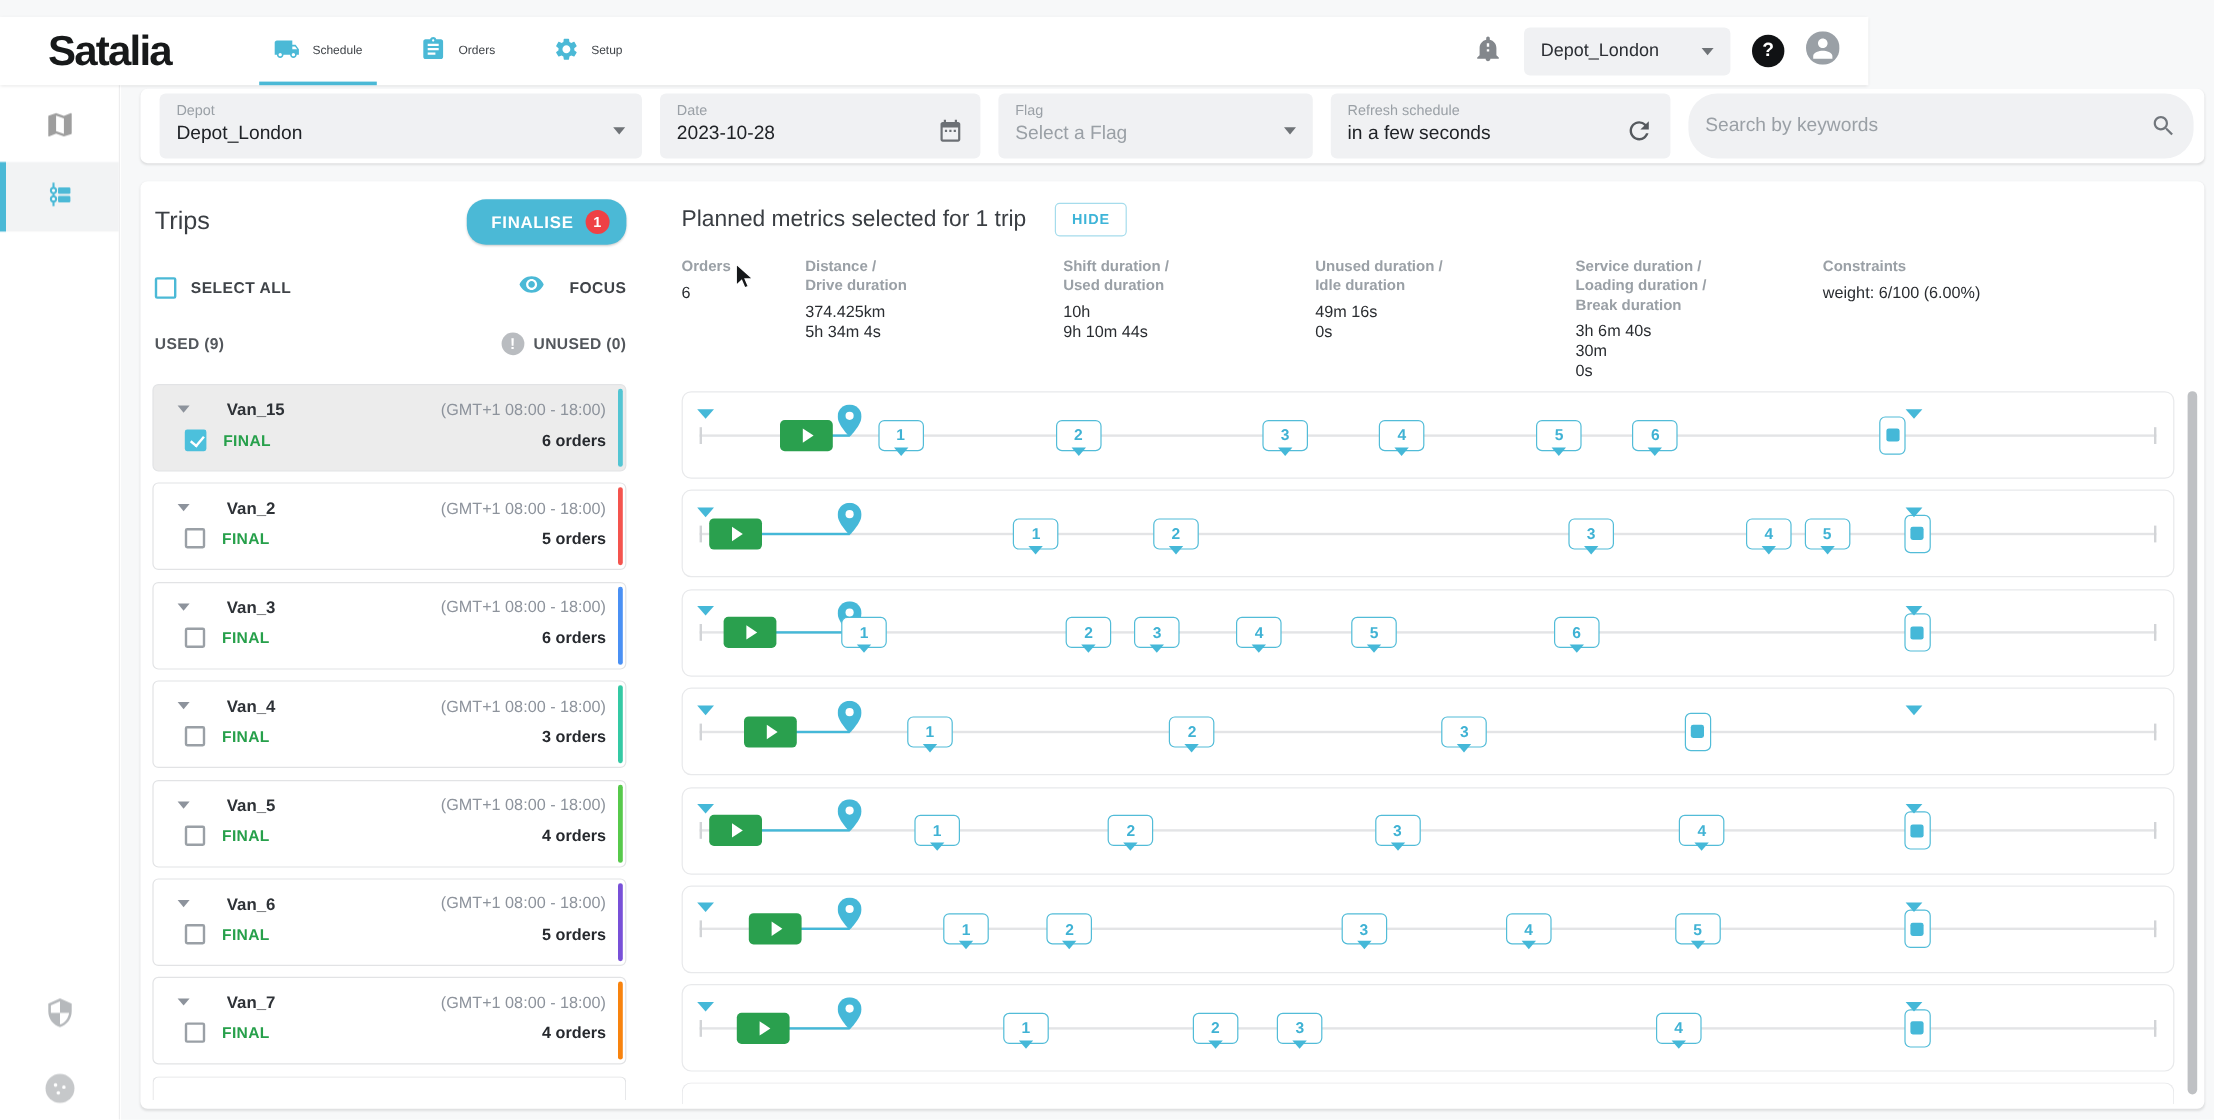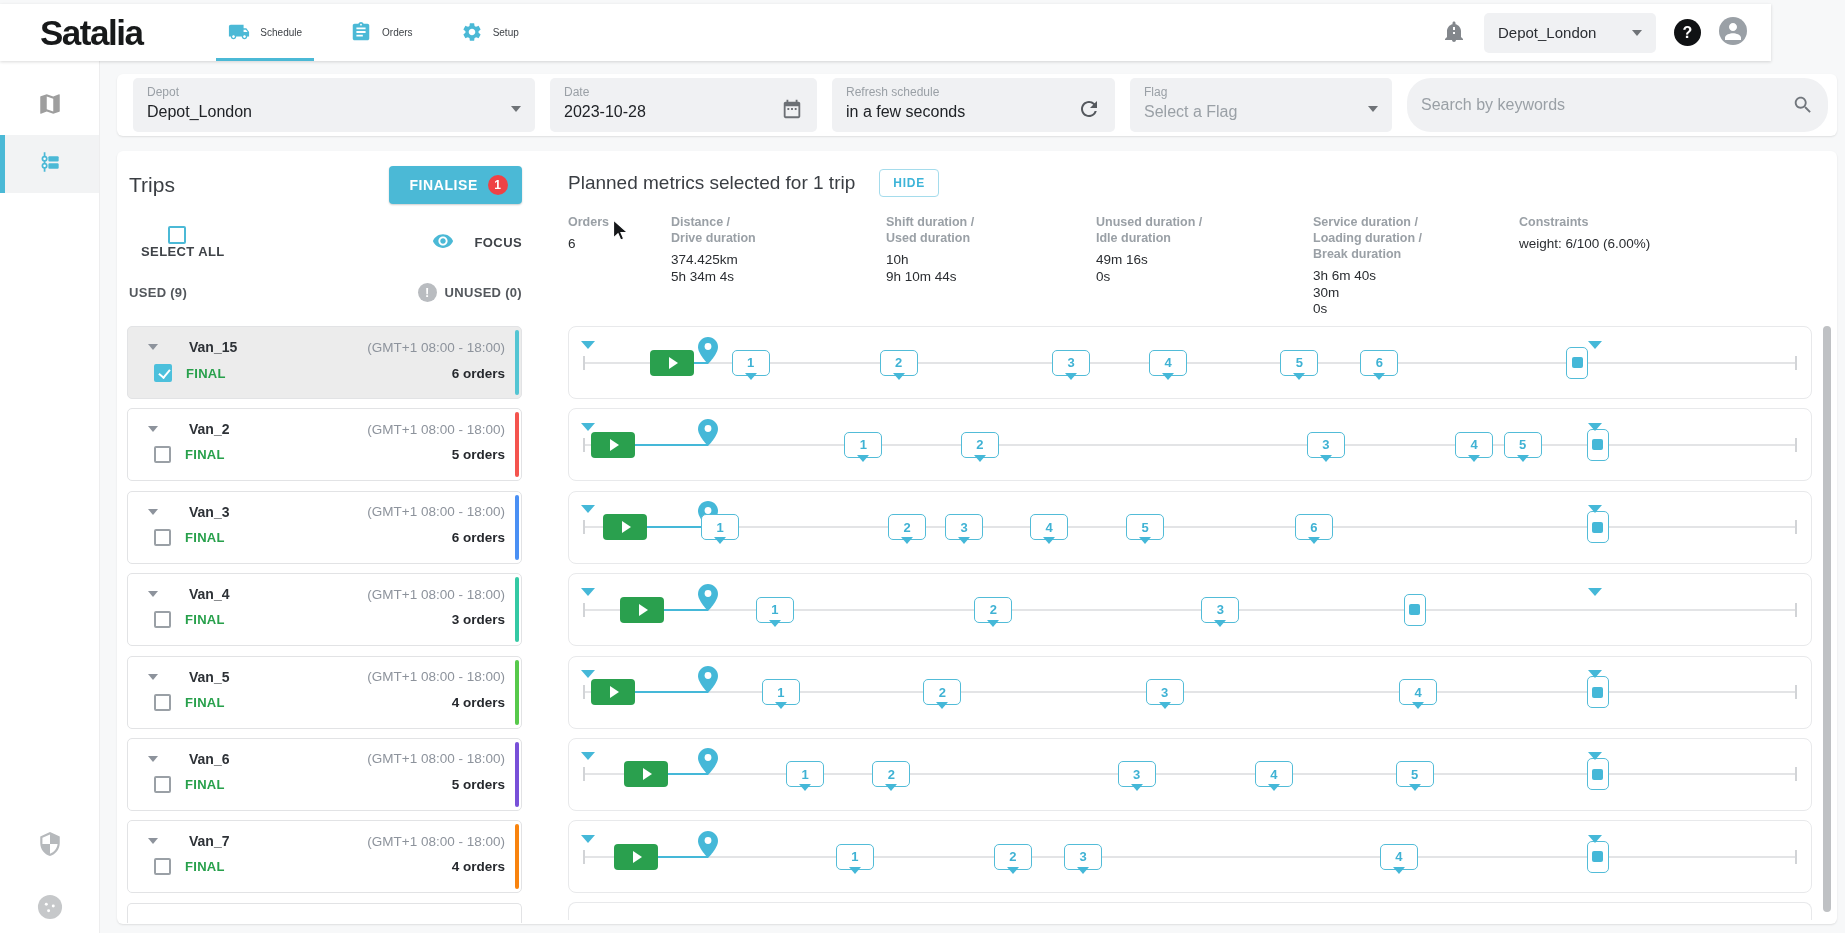--- a/index.html
+++ b/index.html
@@ -1,20 +1,20 @@
 <!DOCTYPE html>
 <html><head>
 <meta charset="utf-8">
 <style>
   * { margin:0; padding:0; box-sizing:border-box; }
   html,body { width:1845px; height:933px; overflow:hidden; background:#f7f8f9;
     font-family:"Liberation Sans", sans-serif; color:#26292e; }
 
   
-  .topbar { position:fixed; top:4px; left:0; width:1771px; height:57px; background:#fff;
+  .topbar { position:fixed; top:14px; left:0; width:1557px; height:57px; background:#fff;
     box-shadow:0 1px 3px rgba(0,0,0,.15); display:flex; align-items:center; z-index:20; }
   .logo { margin-left:40px; font-size:35px; font-weight:700; letter-spacing:-1.5px; color:#17191a; }
   .nav { display:flex; height:100%; margin-left:62px; }
   .nav-item { position:relative; display:flex; align-items:center; gap:10px; padding:0 24px;
     font-size:10px; color:#3f4348; cursor:pointer; }
   .nav-item.active::after { content:''; position:absolute; left:12px; right:12px; bottom:0;
     height:3px; background:#4bb9d6; }
   .nav-item svg { width:22px; height:22px; fill:#4bb9d6; }
   .topbar-right { margin-left:auto; display:flex; align-items:center; gap:18px; margin-right:24px; }
   .bell svg { width:24px; height:24px; fill:#83878c; }
@@ -54,34 +54,34 @@
     width:100%; font-family:"Liberation Sans", sans-serif; }
   .f-search input::placeholder { color:#9aa0a6; }
 
   
   .main-card { position:absolute; top:94px; left:17px; width:1720px; height:773px; overflow:hidden; }
 
   
   .trips-col { position:absolute; left:10px; top:0; width:395px; }
   .trips-head { display:flex; align-items:center; justify-content:space-between; margin-top:15px; padding-left:2px; }
   .trips-title { font-size:21px; color:#3a3e43; }
-  .finalise-btn { height:38px; background:#4bb9d6; border:none; border-radius:4px; color:#fff;
+  .finalise-btn { height:38px; background:#4bb9d6; border:none; border-radius:16px; color:#fff;
     font-weight:700; font-size:14px; letter-spacing:.6px; display:flex; align-items:center; gap:10px;
     padding:0 14px 0 20px; box-shadow:0 1px 2px rgba(0,0,0,.2); cursor:pointer;
     font-family:"Liberation Sans", sans-serif; }
   .finalise-badge { width:20px; height:20px; border-radius:50%; background:#ef4145; color:#fff;
     font-size:12px; font-weight:700; display:flex; align-items:center; justify-content:center; }
   .select-row { display:flex; align-items:center; justify-content:space-between; margin-top:22px; padding-left:2px; }
   .cb { width:18px; height:18px; border:2px solid #4bb9d6; border-radius:2px; background:#fff; position:relative; }
   .cb.gray { border-color:#9aa0a6; width:17px; height:17px; }
   .cb.checked { background:#4cc0dc; border-color:#4cc0dc; }
   .cb.checked::after { content:''; position:absolute; left:4.5px; top:0.5px; width:5px; height:9px;
     border:solid #fff; border-width:0 2.5px 2.5px 0; transform:rotate(40deg); }
   .select-label { font-size:13px; font-weight:700; color:#3f4348; letter-spacing:.4px; margin-left:12px; }
-  .left-group { display:flex; align-items:center;flex-direction:column; }
+  .left-group { display:flex; align-items:center; }
   .focus-group { display:flex; align-items:center; gap:21px; cursor:pointer;text-align:right; }
   .focus-group svg { width:22px; height:22px; fill:#4bb9d6; }
   .focus-label { font-size:13px; font-weight:700; color:#3f4348; letter-spacing:.4px; }
   .used-row { display:flex; align-items:center; justify-content:space-between; margin-top:24px; padding-left:2px; }
   .used-label { font-size:13px; font-weight:700; color:#53575c; letter-spacing:.3px; }
   .unused-group { display:flex; align-items:center; gap:8px; }
   .excl-circle { width:19px; height:19px; border-radius:50%; background:#b9bcc0; color:#fff;
     font-size:13px; font-weight:700; display:flex; align-items:center; justify-content:center; }
 
   .van-list { margin-top:24px; }
@@ -230,38 +230,38 @@
       <div class="fcol">
         <span class="flabel">Date</span>
         <span class="fvalue">2023-10-28</span>
       </div>
       <span class="ficon">
           <svg width="22" height="22" viewBox="0 0 24 24" fill="#6c7075">
             <path d="M9 11H7v2h2v-2zm4 0h-2v2h2v-2zm4 0h-2v2h2v-2zm2-7h-1V2h-2v2H8V2H6v2H5c-1.11 0-1.99.9-1.99 2L3 20c0 1.1.89 2 2 2h14c1.1 0 2-.9 2-2V6c0-1.1-.9-2-2-2zm0 16H5V9h14v11z"></path>
           </svg>
         </span>
     </div>
+    <div class="field f-flag">
+      <div class="fcol">
+        <span class="flabel">Flag</span>
+        <span class="fvalue placeholder">Select a Flag</span>
+      </div>
+      <span class="ficon">
+          <span class="caret"></span>
+        </span>
+    </div>
     <div class="field f-refresh">
       <div class="fcol">
         <span class="flabel">Refresh schedule</span>
         <span class="fvalue">in a few seconds</span>
       </div>
       <span class="ficon">
           <svg width="24" height="24" viewBox="0 0 24 24" fill="#55595e">
             <path d="M17.65 6.35A7.95 7.95 0 0 0 12 4c-4.42 0-8 3.58-8 8s3.58 8 8 8c3.73 0 6.84-2.55 7.73-6h-2.08A5.99 5.99 0 0 1 12 18c-3.31 0-6-2.69-6-6s2.69-6 6-6c1.66 0 3.14.69 4.22 1.78L13 11h7V4l-2.35 2.35z"></path>
           </svg>
-        </span>
-    </div>
-    <div class="field f-flag">
-      <div class="fcol">
-        <span class="flabel">Flag</span>
-        <span class="fvalue placeholder">Select a Flag</span>
-      </div>
-      <span class="ficon">
-          <span class="caret"></span>
         </span>
     </div>
     <div class="field f-search">
       <input type="text" placeholder="Search by keywords" style="">
       <span class="ficon">
           <svg width="22" height="22" viewBox="0 0 24 24" fill="#71767c">
             <path d="M15.5 14h-.79l-.28-.27C15.41 12.59 16 11.11 16 9.5 16 5.91 13.09 3 9.5 3S3 5.91 3 9.5 5.91 16 9.5 16c1.61 0 3.09-.59 4.23-1.57l.27.28v.79l5 4.99L20.49 19l-4.99-5zm-6 0C7.01 14 5 11.99 5 9.5S7.01 5 9.5 5 14 7.01 14 9.5 11.99 14 9.5 14z"></path>
           </svg>
         </span>
     </div>

